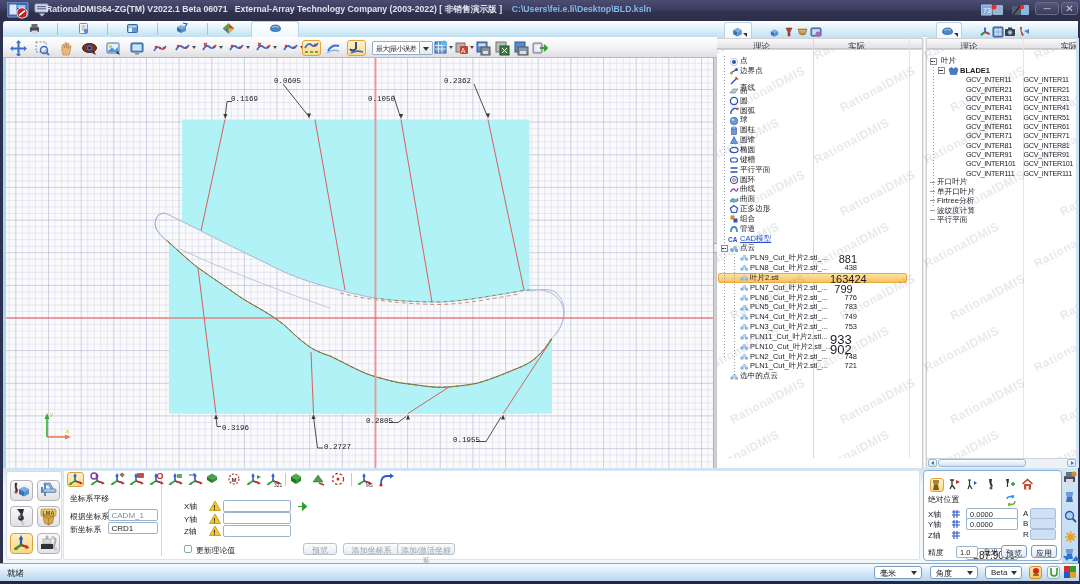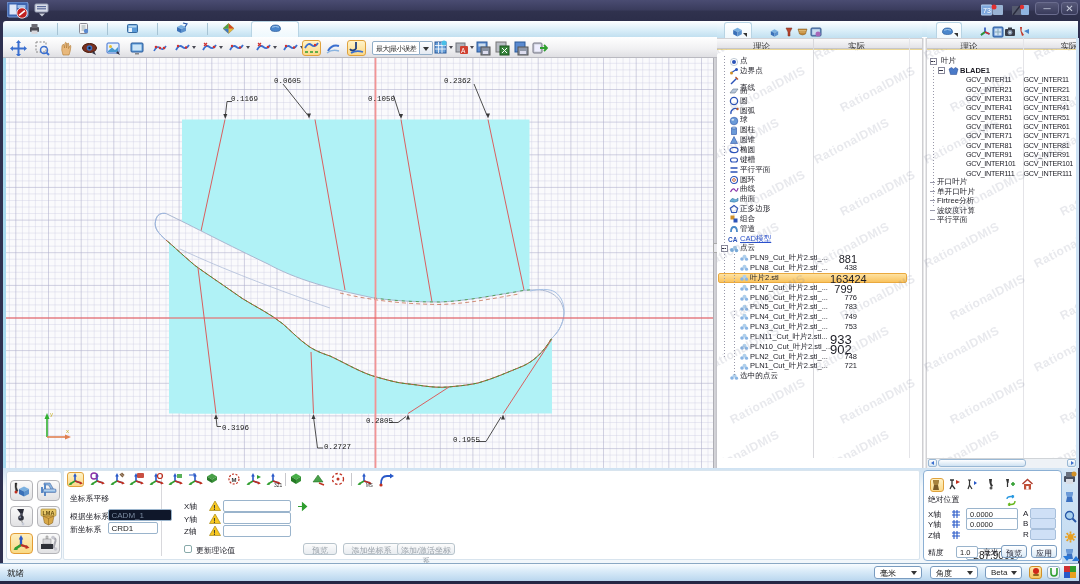--- a/index.html
+++ b/index.html
@@ -63,20 +63,21 @@
       <rect x="10.5" y="7" width="8" height="5" fill="#6f90ce"></rect>
       <circle cx="15" cy="11" r="5.2" fill="#c02020" stroke="#fff" stroke-width="0.8"></circle>
       <rect x="11.2" y="10.2" width="7.6" height="1.6" fill="#fff" transform="rotate(-40 15 11)"></rect>
     </svg>
 <svg class="abs" style="left:34px;top:3px" width="16" height="14" viewBox="0 0 16 14">
       <rect x="1" y="1" width="13" height="8" rx="1" fill="#d8dce8" stroke="#9aa2b8"></rect>
       <rect x="3" y="3" width="9" height="1.2" fill="#5a6a9a"></rect>
       <rect x="3" y="5.2" width="9" height="1.2" fill="#5a6a9a"></rect>
       <path d="M5 10.5 L11 10.5 L8 13.5 Z" fill="#c8ccd8"></path>
     </svg>
+<div class="abs txt">RationalDMIS64-ZG(TM) V2022.1 Beta 06071&nbsp;&nbsp; External-Array Technology Company (2003-2022) [ 非销售演示版 ]&nbsp;&nbsp;&nbsp; <span class="path">C:\Users\fei.e.li\Desktop\BLD.ksln</span></div>
 <svg class="abs" style="left:981px;top:4px" width="48" height="13" viewBox="0 0 48 13">
       <rect x="0" y="1" width="11" height="10" rx="1" fill="#7fa8dc" stroke="#b8d0ee"></rect>
       <text x="2" y="9" font-size="7" fill="#fff">73</text>
       <rect x="12" y="1" width="10" height="10" rx="1" fill="#9ab4d4"></rect>
       <circle cx="13" cy="3" r="2.5" fill="#e03030"></circle>
       <rect x="31" y="2" width="9" height="9" fill="#555a6e"></rect>
       <path d="M32 11 L39 2" stroke="#2a2c3e" stroke-width="1.5"></path>
       <rect x="40" y="1" width="8" height="10" rx="1" fill="#8fb4e0"></rect>
       <circle cx="41" cy="3" r="2.2" fill="#e03030"></circle>
     </svg>
@@ -817,21 +818,21 @@
     <path d="M15.8 11.6 L12.8 12.4 L13.4 9.6 Z" fill="#c03020"></path>
     <text x="10" y="15" font-size="4.5" fill="#333">MSP</text>
   </svg>
 <svg class="abs " style="left:378px;top:472px" width="17" height="15" viewBox="0 0 17 15">
     <path d="M3 12 Q3 4 9 4 L13 4" fill="none" stroke="#2858c8" stroke-width="1.8"></path>
     <path d="M12 1.5 L16 4 L12 6.5" fill="#2858c8"></path>
     <circle cx="3" cy="13" r="1.6" fill="#c03020"></circle>
   </svg>
 <div class="abs flabel" style="left:70px;top:492.5px">坐标系平移</div>
 <div class="abs flabel" style="left:70px;top:510.5px">根据坐标系</div>
-<div class="abs finput" style="left:107.5px;top:509px;width:64px;background:#0f172a;color:#7a8aa0">CADM_1</div>
+<div class="abs finput" style="left:107.5px;top:509px;width:50px;background:#ffffff;color:#7a8aa0">CADM_1</div>
 <div class="abs flabel" style="left:70px;top:523.5px">新坐标系</div>
 <div class="abs finput" style="left:107.5px;top:522px;width:50px">CRD1</div>
 <div class="abs flabel" style="left:184px;top:501.0px">X轴</div>
 <svg class="abs" style="left:209px;top:500.0px" width="12" height="11" viewBox="0 0 12 11">
     <path d="M6 1 L11.5 10.5 L0.5 10.5 Z" fill="#f8c820" stroke="#a88818" stroke-width=".7"></path>
     <text x="4.3" y="9.5" font-size="7" fill="#333" font-weight="bold">!</text>
   </svg>
 <div class="abs finput" style="left:223px;top:499.5px;width:68px"></div>
 <div class="abs flabel" style="left:184px;top:513.5px">Y轴</div>
 <svg class="abs" style="left:209px;top:512.5px" width="12" height="11" viewBox="0 0 12 11">

